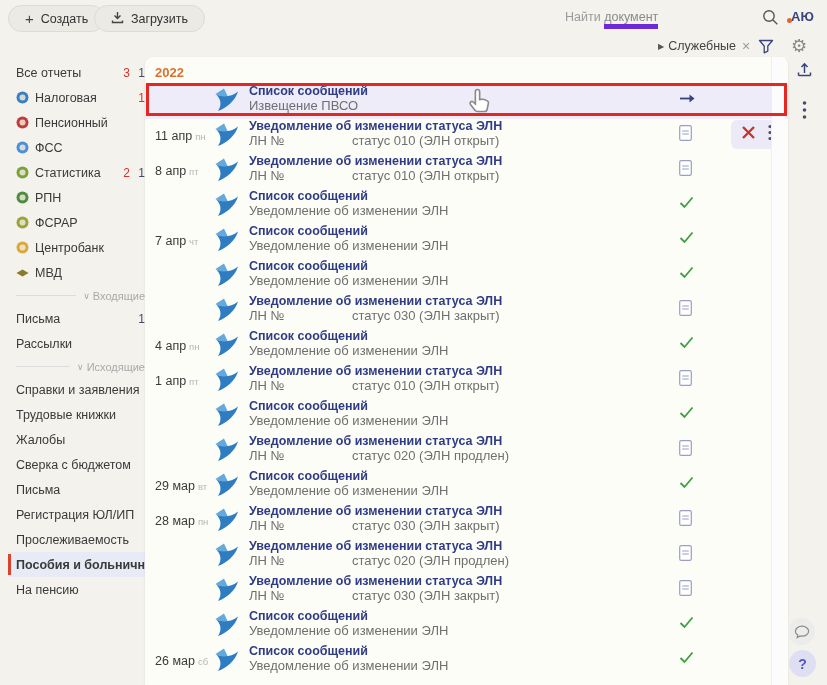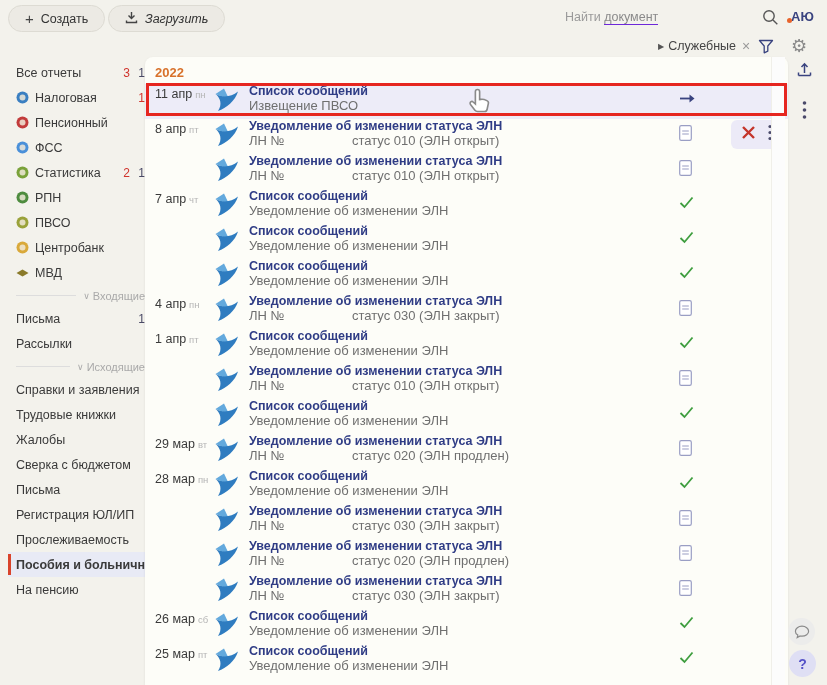--- a/index.html
+++ b/index.html
@@ -9,24 +9,24 @@
     background:#f3f2ec; position:relative; color:#3a3a3a;
   }
   
   .toolbar { position:absolute; left:0; top:0; width:827px; height:57px; }
   .btn-pill {
     position:absolute; top:5px; height:27px; display:flex; align-items:center;
     gap:7px; padding:0 16px; background:#eceae4; border:1px solid #dddbd3;
     border-radius:15px; font-size:12.5px; color:#333; cursor:pointer;
   }
   .btn-create { left:8px; }
-  .btn-upload { left:108px;font-style:italic; }
+  .btn-upload { left:94px; }
   .plus-glyph { font-size:15px; color:#444; line-height:1; }
   .search-zone { position:absolute; left:565px; top:10px; font-size:12.5px; color:#9a9a9a; }
-  .search-zone .link { color:#8a8a8a; border-bottom:1px solid #6d28d9; }
+  .search-zone .link { color:#8a8a8a; border-bottom:5px solid #6d28d9; }
   .icon-abs { position:absolute; cursor:pointer; }
   .avatar { position:absolute; left:791px; top:9px; font-size:13px; font-weight:bold; color:#39437f; cursor:pointer; }
   .avatar .dot { position:absolute; left:-4px; bottom:1px; width:5px; height:5px; border-radius:50%; background:#e8642c; }
   
   .chip { position:absolute; left:658px; top:38px; display:flex; align-items:center; gap:4px; font-size:12.5px; color:#444; cursor:pointer; }
   .chip .tri { font-size:8px; color:#555; }
   .chip .x { color:#999; font-size:14px; margin-left:2px; }
   
   .sidebar { position:absolute; left:8px; top:60px; width:145px; }
   .sb-item { position:relative; height:25px; display:flex; align-items:center; padding:0 8px; font-size:12.5px; color:#3a3a3a; cursor:pointer; }
@@ -43,21 +43,21 @@
   .sb-div .chev { font-size:9px; color:#a9a9a9; margin-right:3px; }
   
   .panel {
     position:absolute; left:145px; top:57px; width:643px; height:628px;
     background:#fdfdf8; border-radius:8px 8px 0 0; box-shadow:0 1px 3px rgba(0,0,0,.08);
   }
   .year { padding:8px 0 4px 10px; font-size:13px; color:#d8722c;font-weight:bold; }
   .rows { position:relative; }
   .row { position:relative; height:35px; display:flex; padding-left:10px; cursor:pointer; }
   .row.selected { background:#edecf8; }
-  .rdate { width:58px; padding-top:3px; font-size:12.5px; color:#3a3a3a; white-space:nowrap; }
+  .rdate { width:58px; padding-top:19px; font-size:12.5px; color:#3a3a3a; white-space:nowrap;margin-top:26px; }
   .rdate .wd { font-size:9.5px; color:#b5b5b5; margin-left:3px; }
   .rbird { width:36px; padding-top:3px; }
   .rbody { width:430px; padding-top:0; }
   .rtitle { font-size:12.5px; font-weight:bold; color:#2f3c85; line-height:15px; white-space:nowrap; }
   .rsub { font-size:13px; color:#6f6f6f; line-height:14px; white-space:nowrap; }
   .rsub .s1 { display:inline-block; width:103px; }
   .rstatus { width:20px; padding-top:6px; }
   .row-actions { position:absolute; left:586px; top:1px; display:flex; align-items:center; gap:12px; background:#eceaf7; border-radius:6px; padding:4px 7px 4px 10px; }
   .scrolltrack { position:absolute; right:3px; top:0; width:14px; height:100%; background:#fcfcfc; border-left:1px solid #f0efe9; }
   
@@ -168,21 +168,21 @@
       </span>
       <span class="lbl">РПН</span>
     </div>
     <div class="sb-item">
       <span class="emb">
         <svg width="13" height="13" viewBox="0 0 13 13">
           <circle cx="6.5" cy="6.5" r="6" fill="#9aa23a"></circle>
           <circle cx="6.5" cy="6.5" r="3" fill="#f0e9d8" opacity="0.85"></circle>
         </svg>
       </span>
-      <span class="lbl">ПВСО</span>
+      <span class="lbl">ФСРАР</span>
     </div>
     <div class="sb-item">
       <span class="emb">
         <svg width="13" height="13" viewBox="0 0 13 13">
           <circle cx="6.5" cy="6.5" r="6" fill="#d9a93a"></circle>
           <circle cx="6.5" cy="6.5" r="3" fill="#f0e9d8" opacity="0.85"></circle>
         </svg>
       </span>
       <span class="lbl">Центробанк</span>
     </div>

